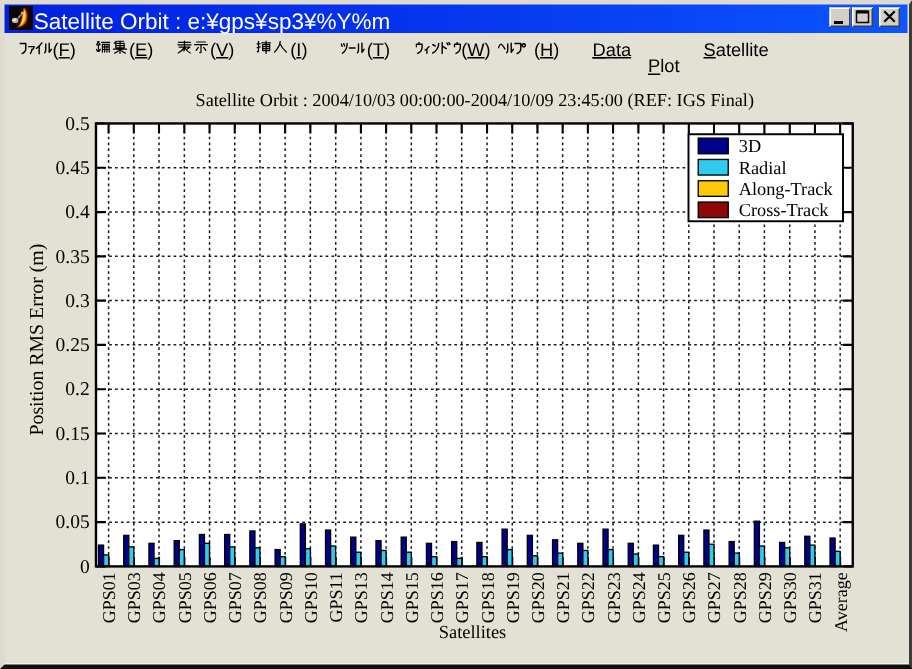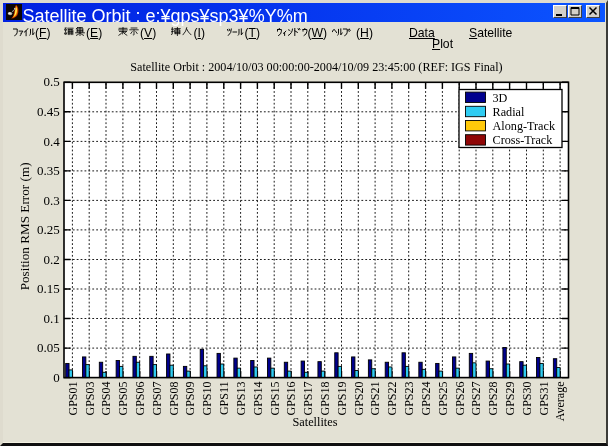--- a/index.html
+++ b/index.html
@@ -1,21 +1,21 @@
 <!DOCTYPE html>
 <html><head><meta charset="utf-8"><style>
 html,body{margin:0;padding:0;}
 body{width:608px;height:446px;position:relative;overflow:hidden;
  background:#e3e1d4;font-family:"Liberation Sans",sans-serif;}
 #frame{position:absolute;left:0;top:0;width:608px;height:446px;
  box-sizing:border-box;border-top:3px solid #dedbce;border-left:3px solid #dedbce;
  border-right:2px solid #3c3c38;border-bottom:3px solid #101010;box-shadow:inset 0 -1px 0 #f4f2e2;}
 #title{position:absolute;left:3px;top:3px;width:602px;height:19px;
  background:linear-gradient(90deg,#0121e0 0%,#0534ee 45%,#0c55ff 100%);}
-#ttext{position:absolute;left:19.5px;top:2.5px;color:#fff;font-size:18px;white-space:pre;}
+#ttext{position:absolute;left:19.5px;top:2.5px;color:#fff;font-size:15px;white-space:pre;}
 .wbtn{position:absolute;top:2px;width:14px;height:13px;background:#d4d0c8;
  border:1px solid;border-color:#fff #404040 #404040 #fff;box-sizing:border-box;}
 .wbtn svg{display:block;}
 #menubar{position:absolute;left:3px;top:22px;width:602px;height:22px;background:#e3e1d4;}
 .lat{position:absolute;font-size:12.2px;color:#000;top:25.5px;}
 u{text-decoration:underline;}
 </style></head><body>
 <div id="client" style="position:absolute;left:3px;top:44px;width:602px;height:398px;background:#e3e1d4;"></div>
 <div id="frame"></div>
 <div id="menubar"></div>
@@ -81,21 +81,21 @@
   </svg>
 <div class="lat" style="left:244.5px;">(<u>T</u>)</div>
 <svg style="position:absolute;left:277px;top:28.3px;" width="31" height="9" viewBox="0 0 31 9">
     <path d="M2.3,0.3 V1.5 M0.5,1.5 H4.4 V3.3 Q4.4,6.2 1.5,7.6 M0.5,1.5 V3.2M8.9,3.1 Q7.8,4.6 6.4,5.4 M7.6,4.5 V7.5M11.5,1.8 Q12.5,2 13.1,2.7 M15.5,1 Q15.3,5.2 11.4,7.4M17.8,0.4 V7.6 M17.8,2.8 L20.5,4.4M21.0,0.7 L21.7,1.9 M22.3,0.4 L23.0,1.6M27.8,0.3 V1.5 M26.0,1.5 H29.9 V3.3 Q29.9,6.2 27.0,7.6 M26.0,1.5 V3.2" stroke="#000" stroke-width="0.95" fill="none" stroke-linecap="round" stroke-linejoin="round"></path>
   </svg>
 <div class="lat" style="left:307.5px;">(<u>W</u>)</div>
 <svg style="position:absolute;left:332px;top:28.3px;" width="20" height="9" viewBox="0 0 20 9">
     <path d="M0.3,3.8 Q1.3,1.3 2,1.4 Q2.8,1.5 4.6,4.6M6.5,1.3 V5.2 Q6.5,6.6 5.8,7.2 M8.8,0.8 V6.9 L10.2,4.9M11.3,1 H15.2 V4.3 Q15.2,6.6 12.7,7.7M17.2,1.2 a1.05,1.05 0 1 0 0.01,0" stroke="#000" stroke-width="0.95" fill="none" stroke-linecap="round" stroke-linejoin="round"></path>
   </svg>
 <div class="lat" style="left:356px;">(<u>H</u>)</div>
-<div class="lat" style="left:409px;text-decoration:underline;"><u>D</u>ata</div>
+<div class="lat" style="left:395px;text-decoration:underline;"><u>D</u>ata</div>
 <div class="lat" style="left:432px;margin-top:11px;"><u>P</u>lot</div>
 <div class="lat" style="left:469px;"><u>S</u>atellite</div>
 <svg width="608" height="446" viewBox="0 0 608 446" style="position:absolute;left:0;top:0;">
     <rect x="64.0" y="82.3" width="504.5" height="295.3" fill="#ffffff"></rect>
     <path d="M72.4,83.3 V376.6 M89.2,83.3 V376.6 M106.0,83.3 V376.6 M122.9,83.3 V376.6 M139.7,83.3 V376.6 M156.5,83.3 V376.6 M173.3,83.3 V376.6 M190.1,83.3 V376.6 M206.9,83.3 V376.6 M223.8,83.3 V376.6 M240.6,83.3 V376.6 M257.4,83.3 V376.6 M274.2,83.3 V376.6 M291.0,83.3 V376.6 M307.8,83.3 V376.6 M324.7,83.3 V376.6 M341.5,83.3 V376.6 M358.3,83.3 V376.6 M375.1,83.3 V376.6 M391.9,83.3 V376.6 M408.7,83.3 V376.6 M425.6,83.3 V376.6 M442.4,83.3 V376.6 M459.2,83.3 V376.6 M476.0,83.3 V376.6 M492.8,83.3 V376.6 M509.6,83.3 V376.6 M526.5,83.3 V376.6 M543.3,83.3 V376.6 M560.1,83.3 V376.6 M65.0,111.8 H567.5 M65.0,141.4 H567.5 M65.0,170.9 H567.5 M65.0,200.4 H567.5 M65.0,229.9 H567.5 M65.0,259.5 H567.5 M65.0,289.0 H567.5 M65.0,318.5 H567.5 M65.0,348.1 H567.5" stroke="#1a1a1a" stroke-width="1" fill="none" stroke-dasharray="1.8 2.1"></path>
     <path d="M72.4,377.6 V371.1 M72.4,82.3 V88.8 M89.2,377.6 V371.1 M89.2,82.3 V88.8 M106.0,377.6 V371.1 M106.0,82.3 V88.8 M122.9,377.6 V371.1 M122.9,82.3 V88.8 M139.7,377.6 V371.1 M139.7,82.3 V88.8 M156.5,377.6 V371.1 M156.5,82.3 V88.8 M173.3,377.6 V371.1 M173.3,82.3 V88.8 M190.1,377.6 V371.1 M190.1,82.3 V88.8 M206.9,377.6 V371.1 M206.9,82.3 V88.8 M223.8,377.6 V371.1 M223.8,82.3 V88.8 M240.6,377.6 V371.1 M240.6,82.3 V88.8 M257.4,377.6 V371.1 M257.4,82.3 V88.8 M274.2,377.6 V371.1 M274.2,82.3 V88.8 M291.0,377.6 V371.1 M291.0,82.3 V88.8 M307.8,377.6 V371.1 M307.8,82.3 V88.8 M324.7,377.6 V371.1 M324.7,82.3 V88.8 M341.5,377.6 V371.1 M341.5,82.3 V88.8 M358.3,377.6 V371.1 M358.3,82.3 V88.8 M375.1,377.6 V371.1 M375.1,82.3 V88.8 M391.9,377.6 V371.1 M391.9,82.3 V88.8 M408.7,377.6 V371.1 M408.7,82.3 V88.8 M425.6,377.6 V371.1 M425.6,82.3 V88.8 M442.4,377.6 V371.1 M442.4,82.3 V88.8 M459.2,377.6 V371.1 M459.2,82.3 V88.8 M476.0,377.6 V371.1 M476.0,82.3 V88.8 M492.8,377.6 V371.1 M492.8,82.3 V88.8 M509.6,377.6 V371.1 M509.6,82.3 V88.8 M526.5,377.6 V371.1 M526.5,82.3 V88.8 M543.3,377.6 V371.1 M543.3,82.3 V88.8 M560.1,377.6 V371.1 M560.1,82.3 V88.8 M64.0,82.3 H70.5 M568.5,82.3 H562.0 M64.0,111.8 H70.5 M568.5,111.8 H562.0 M64.0,141.4 H70.5 M568.5,141.4 H562.0 M64.0,170.9 H70.5 M568.5,170.9 H562.0 M64.0,200.4 H70.5 M568.5,200.4 H562.0 M64.0,229.9 H70.5 M568.5,229.9 H562.0 M64.0,259.5 H70.5 M568.5,259.5 H562.0 M64.0,289.0 H70.5 M568.5,289.0 H562.0 M64.0,318.5 H70.5 M568.5,318.5 H562.0 M64.0,348.1 H70.5 M568.5,348.1 H562.0 M64.0,377.6 H70.5 M568.5,377.6 H562.0" stroke="#000" stroke-width="1.4" fill="none"></path>
     <rect x="65.68" y="363.43" width="3.36" height="14.17" fill="#00008e" stroke="#000" stroke-width="0.9"></rect>
     <rect x="69.05" y="369.92" width="3.36" height="7.68" fill="#2fccf2" stroke="#000" stroke-width="0.9"></rect>
     <rect x="82.50" y="356.93" width="3.36" height="20.67" fill="#00008e" stroke="#000" stroke-width="0.9"></rect>
     <rect x="85.86" y="364.61" width="3.36" height="12.99" fill="#2fccf2" stroke="#000" stroke-width="0.9"></rect>

